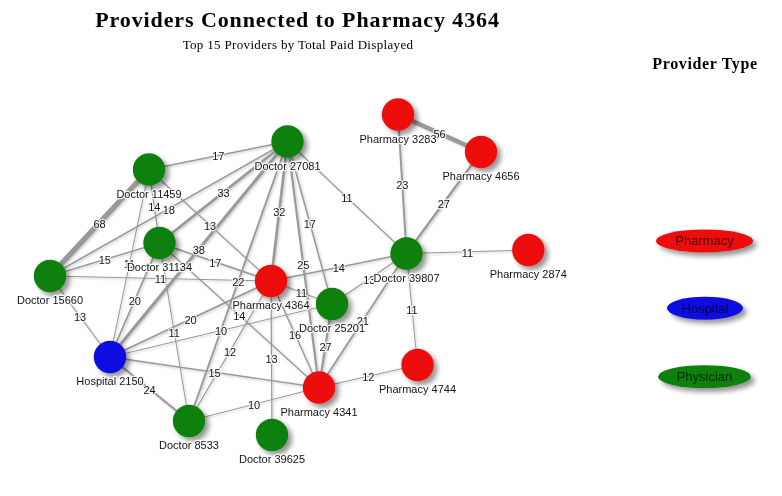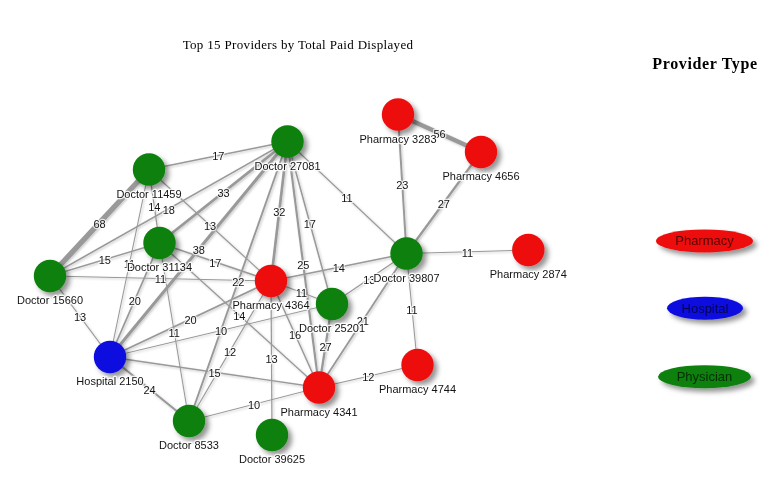--- a/index.html
+++ b/index.html
@@ -138,15 +138,16 @@
 <text x="319" y="415.7">Pharmacy 4341</text>
 <text x="417.5" y="393.2">Pharmacy 4744</text>
 </g>
 <ellipse cx="704.5" cy="240.9" rx="48.5" ry="11.5" fill="#ee1111" filter="url(#ns)"></ellipse>
 <text x="704.5" y="245.4" font-family="Liberation Sans, sans-serif" font-size="13px" fill="#000000" fill-opacity="0.65" text-anchor="middle">Pharmacy</text>
 <ellipse cx="705" cy="308.2" rx="38" ry="11.5" fill="#0d0de0" filter="url(#ns)"></ellipse>
 <text x="705" y="312.7" font-family="Liberation Sans, sans-serif" font-size="13px" fill="#000000" fill-opacity="0.65" text-anchor="middle">Hospital</text>
 <ellipse cx="704.5" cy="376.7" rx="46.5" ry="11.5" fill="#0a800a" filter="url(#ns)"></ellipse>
 <text x="704.5" y="381.2" font-family="Liberation Sans, sans-serif" font-size="13px" fill="#000000" fill-opacity="0.65" text-anchor="middle">Physician</text>
 </svg>
+<div class="title">Providers Connected to Pharmacy 4364</div>
 <div class="subtitle">Top 15 Providers by Total Paid Displayed</div>
 <div class="legtitle">Provider Type</div>
 </div>
 
 </body></html>

